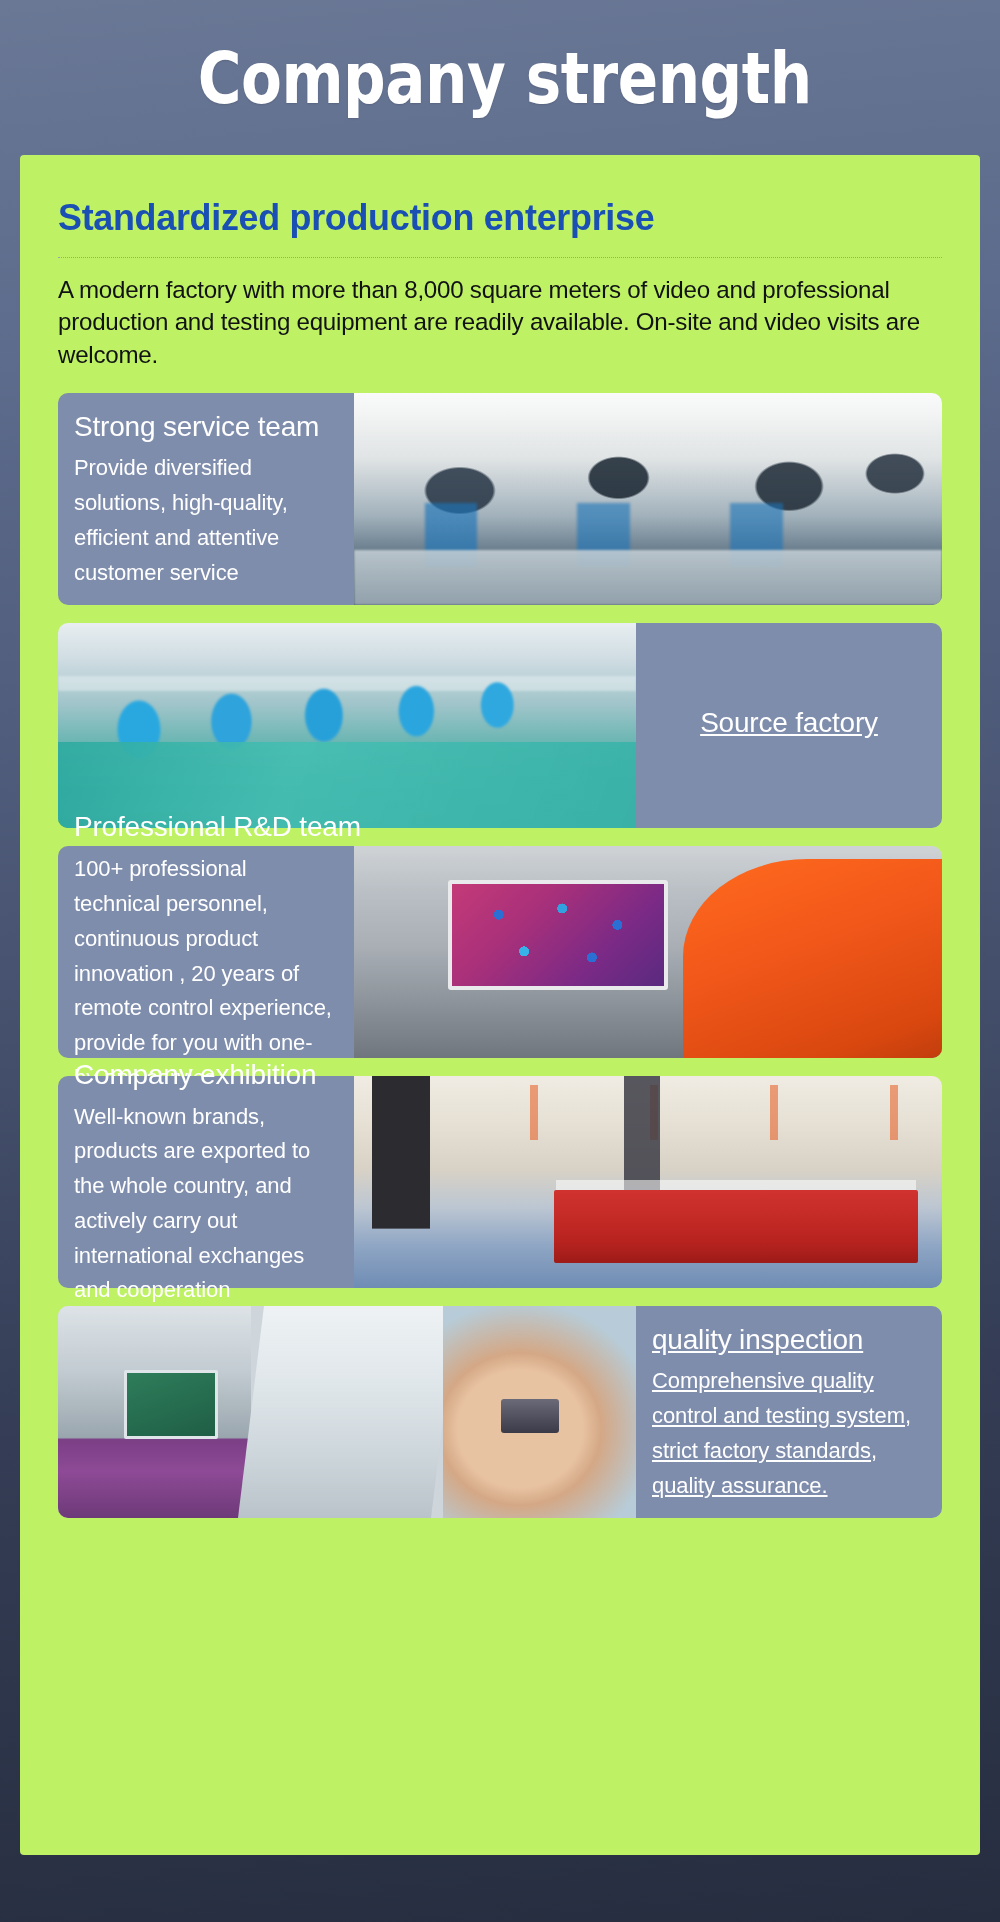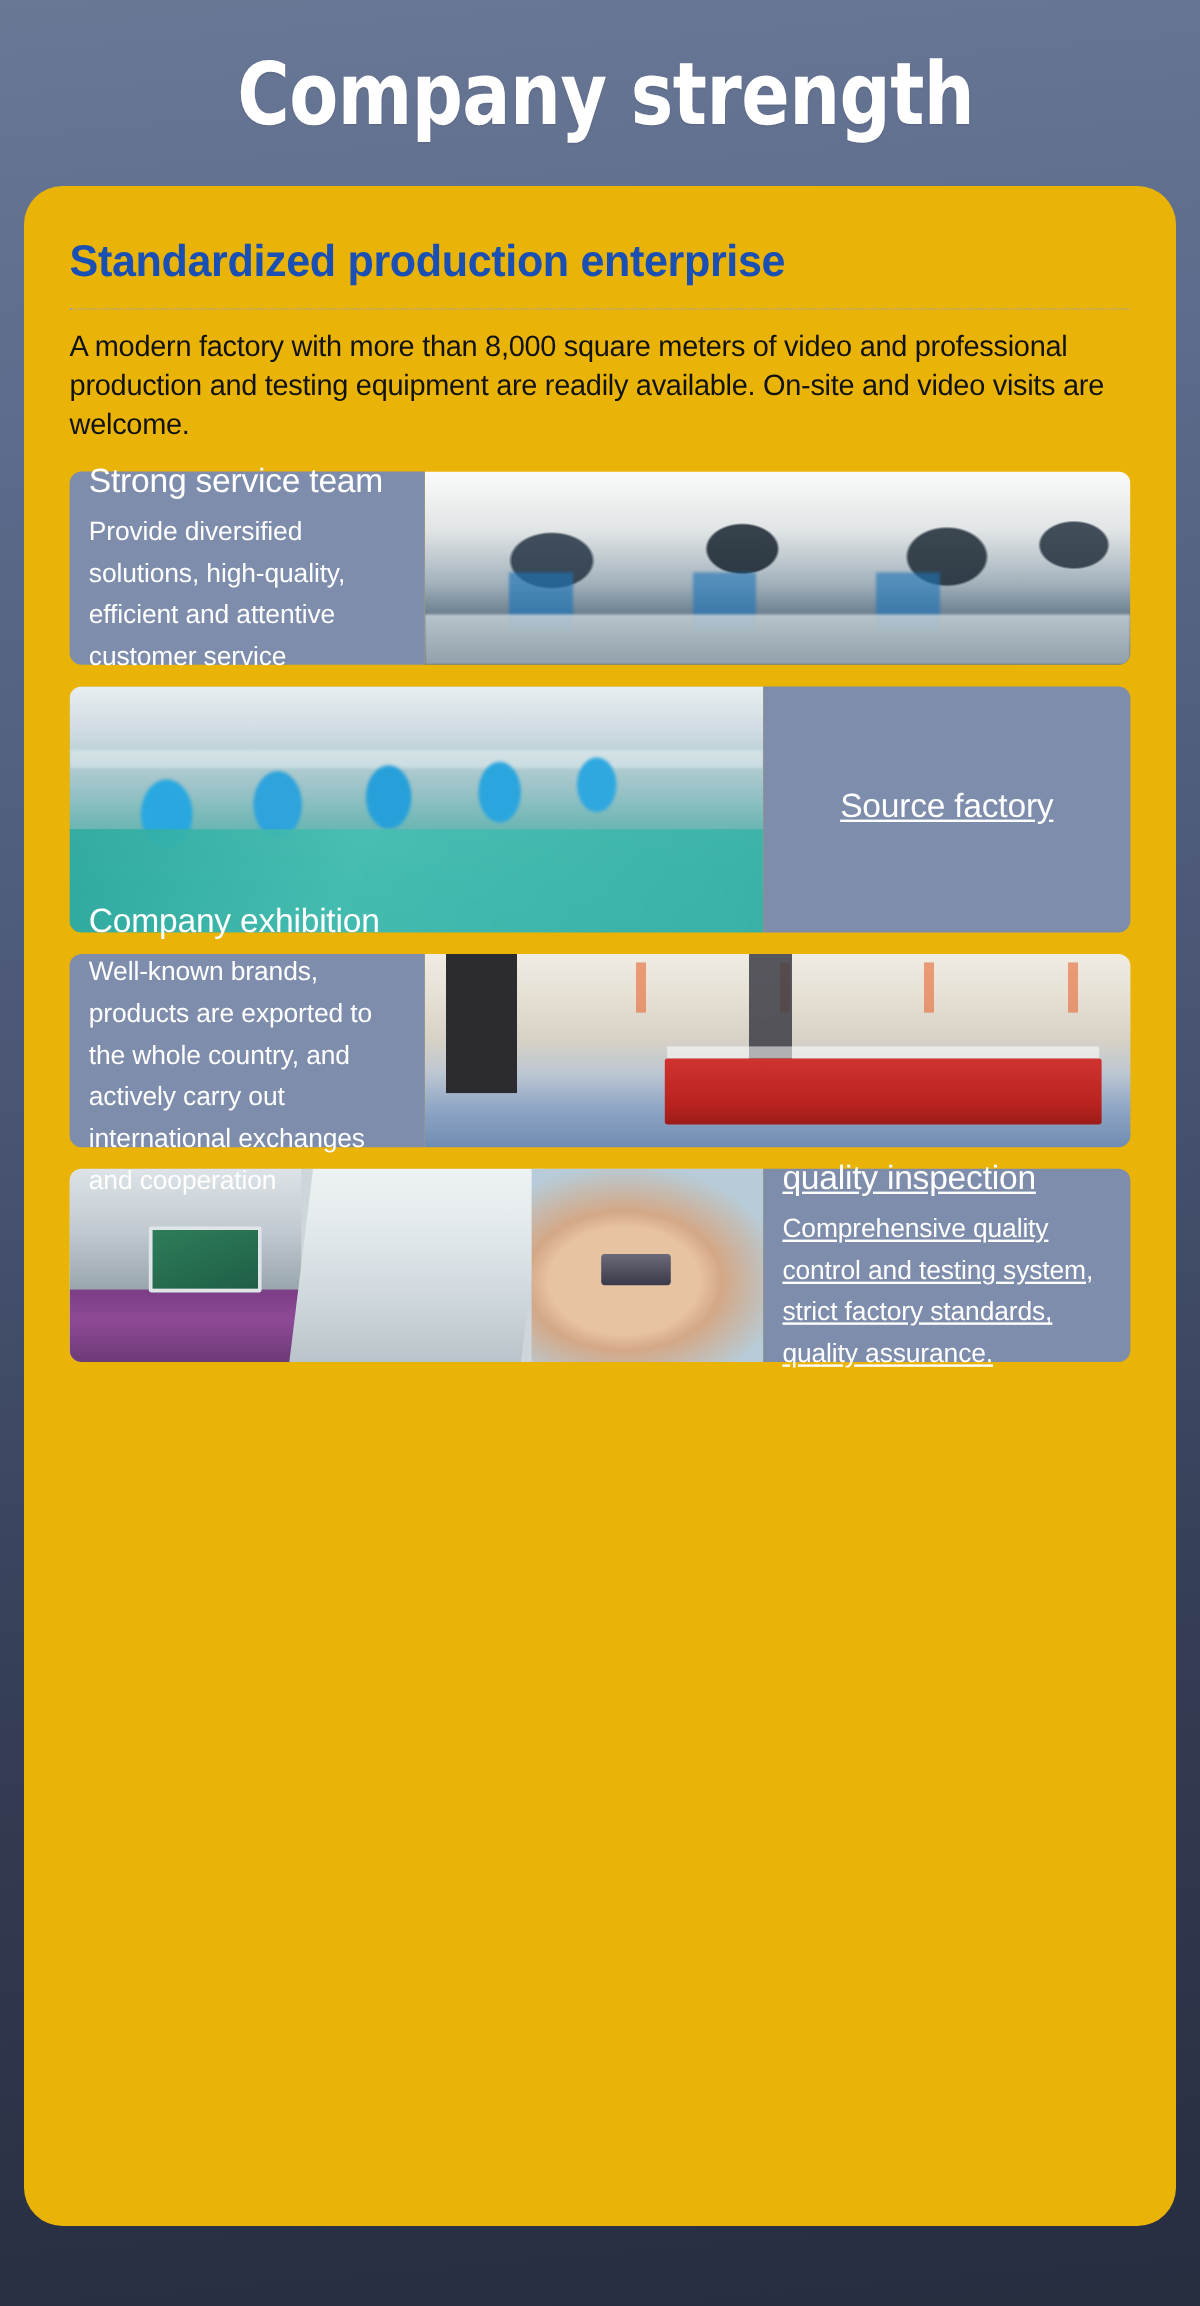--- a/index.html
+++ b/index.html
@@ -28,22 +28,22 @@
     letter-spacing: -0.5px;
     transform: scaleX(0.92);
     text-shadow: 0 1px 2px rgba(0,0,0,0.12);
     white-space: nowrap;
   }
 
   
   .card {
     position: relative;
     margin: 0 20px;
-    background: #eab308;
-    border-radius: 32px;
+    background: #bef264;
+    border-radius: 4px;
     padding: 42px 38px 54px 38px;
     min-height: 1700px;
   }
 
   .card-title {
     font-size: 37px;
     font-weight: 600;
     color: #1a4fb4;
     letter-spacing: -0.3px;
     margin-bottom: 18px;
@@ -67,21 +67,21 @@
     transform-origin: left center;
   }
 
   
   .feature {
     position: relative;
     display: flex;
     margin-bottom: 18px;
     height: 212px;
   }
-  .feature.tall   { height: 161px; }
+  .feature.tall   { height: 212px; }
   .feature.tall2  { height: 205px; }
   .feature.tall3  { height: 212px; }
 
   .panel {
     background: #7f8dad;
     color: #ffffff;
     border-radius: 10px;
     padding: 18px 16px 14px 16px;
     display: flex;
     flex-direction: column;
@@ -264,20 +264,27 @@
     <div class="photo r ph-office"></div>
   </div>
 
   <div class="feature tall2">
     <div class="photo l ph-line"></div>
     <div class="panel right">
       <h3>Source factory</h3>
     </div>
   </div>
 
+  <div class="feature tall3">
+    <div class="panel left">
+      <h3>Professional R&amp;D team</h3>
+      <p>100+ professional  technical personnel, continuous product innovation , 20 years of remote control experience,  provide for you with one-by-one service</p>
+    </div>
+    <div class="photo r ph-rd"></div>
+  </div>
 
   <div class="feature tall">
     <div class="panel left">
       <h3>Company exhibition</h3>
       <p>Well-known brands, products are exported to the whole country, and actively carry out international exchanges and cooperation</p>
     </div>
     <div class="photo r ph-expo"></div>
   </div>
 
   <div class="feature tall">

